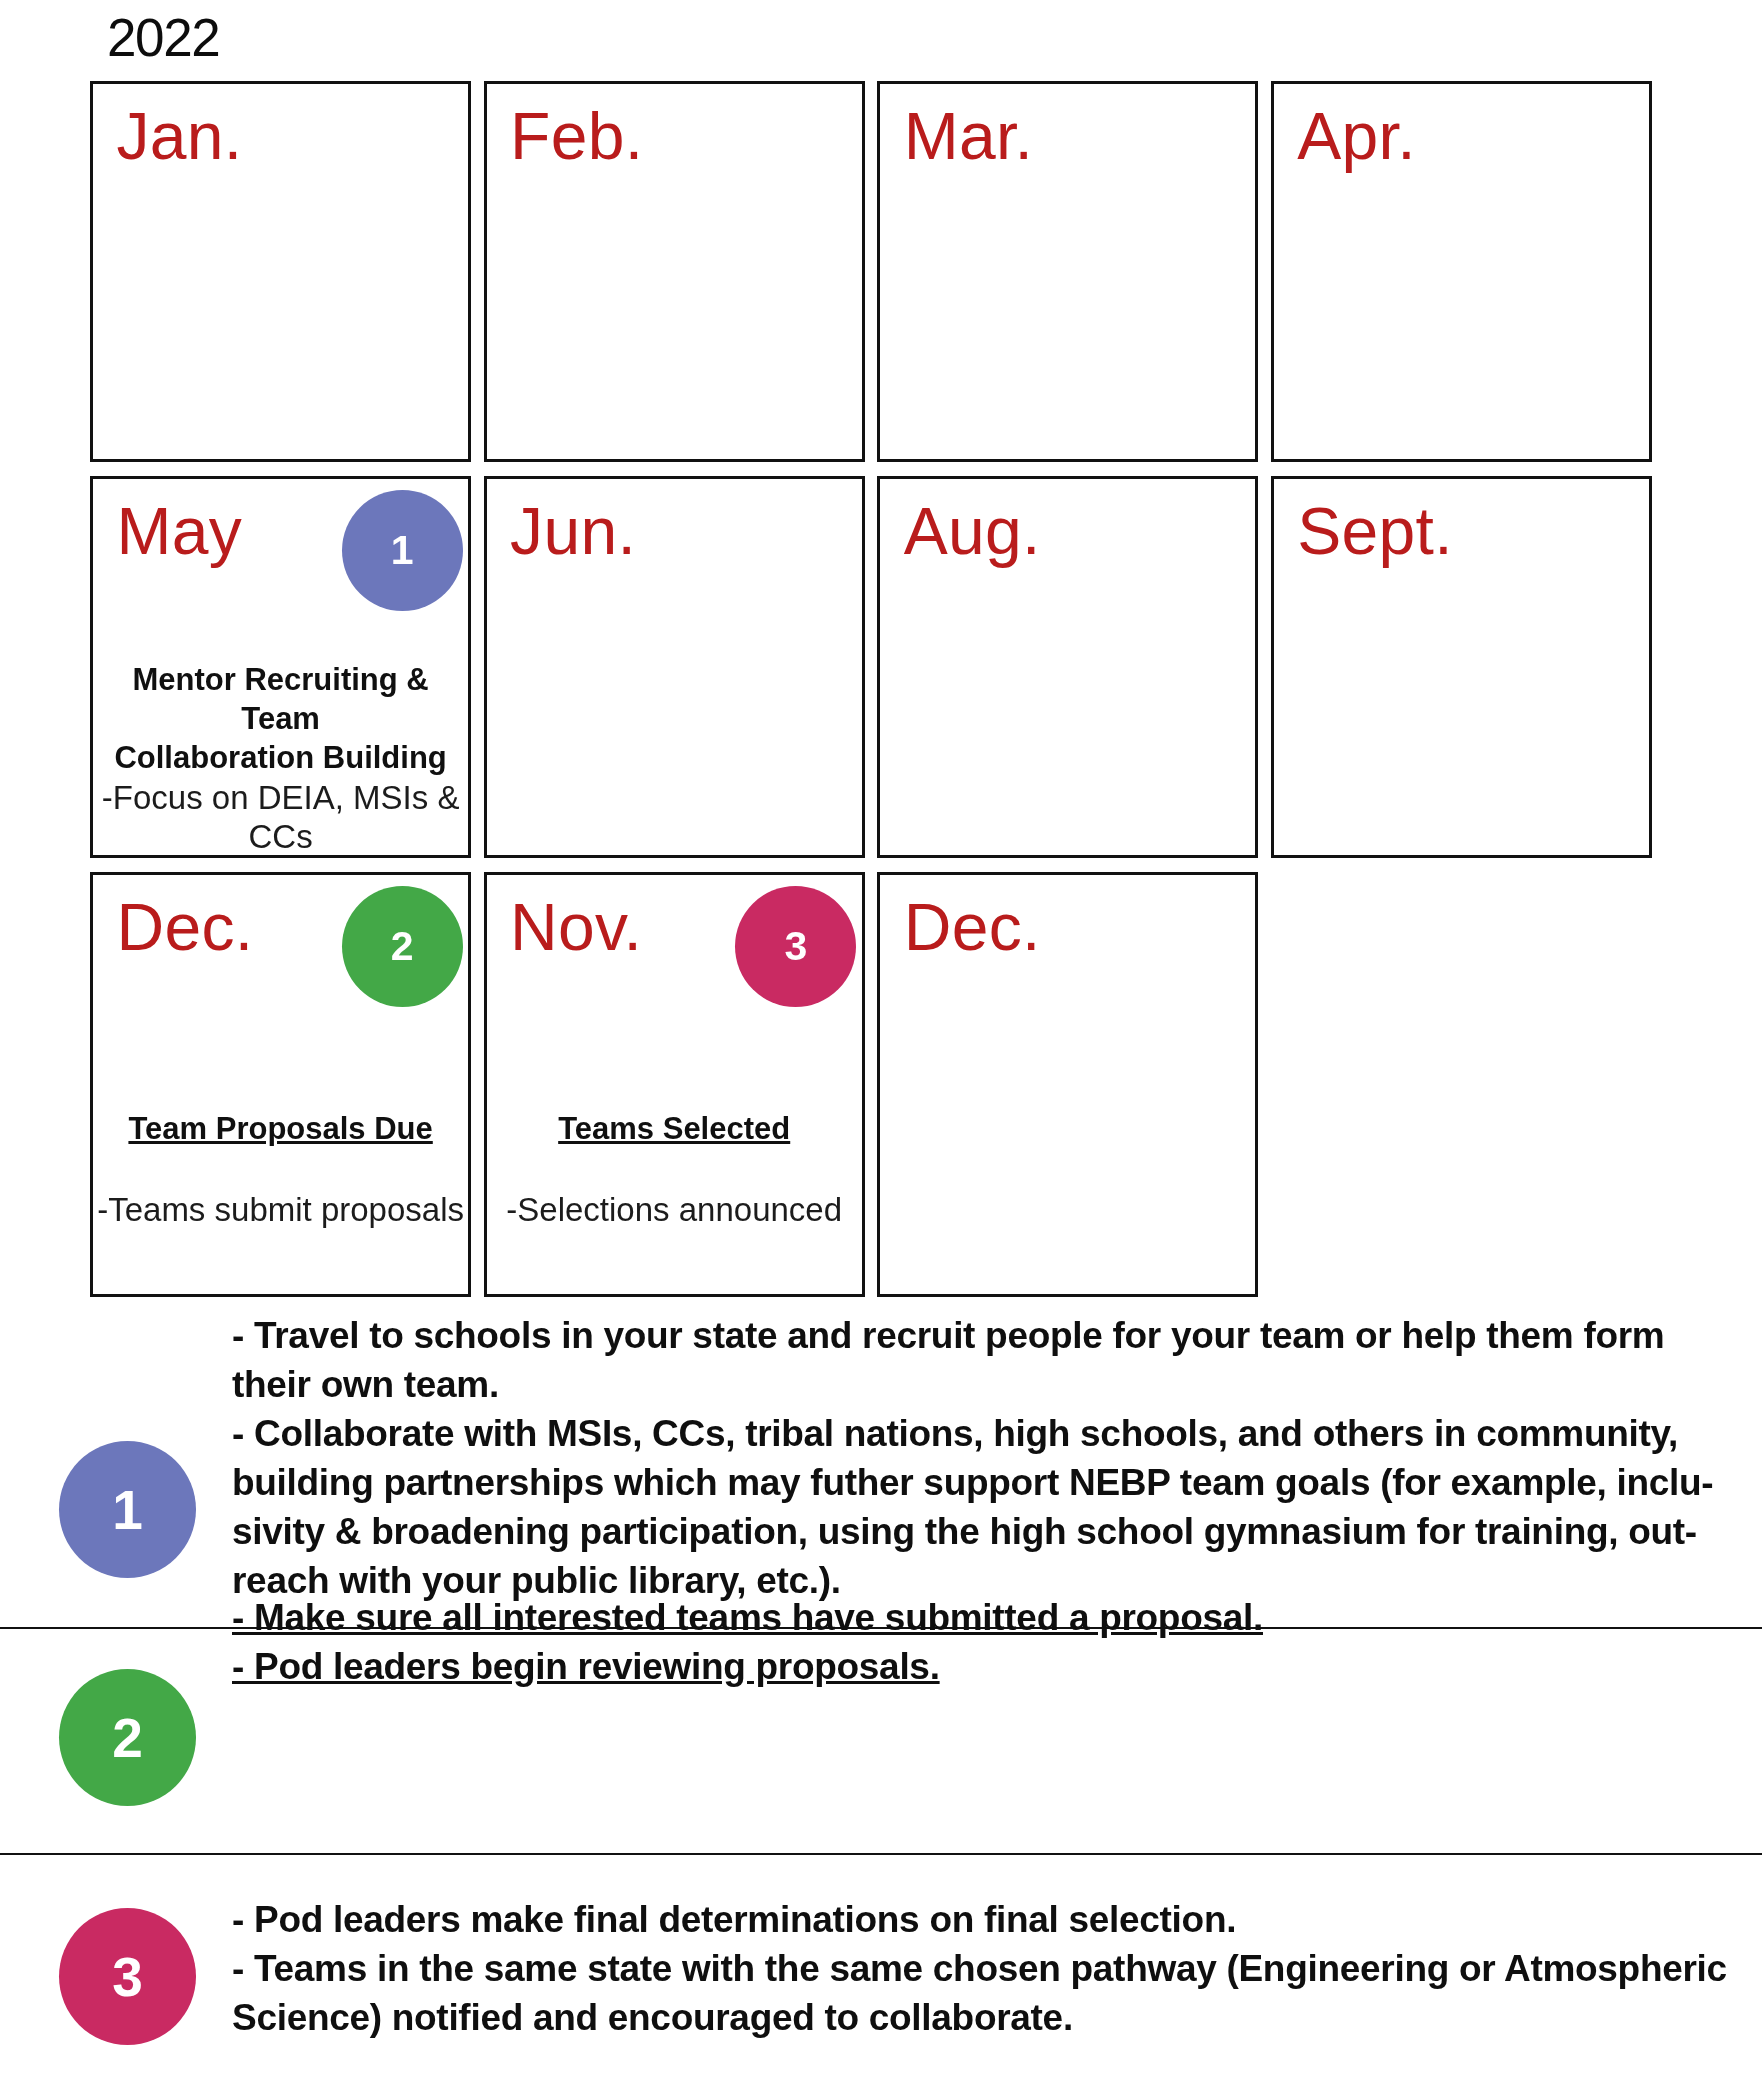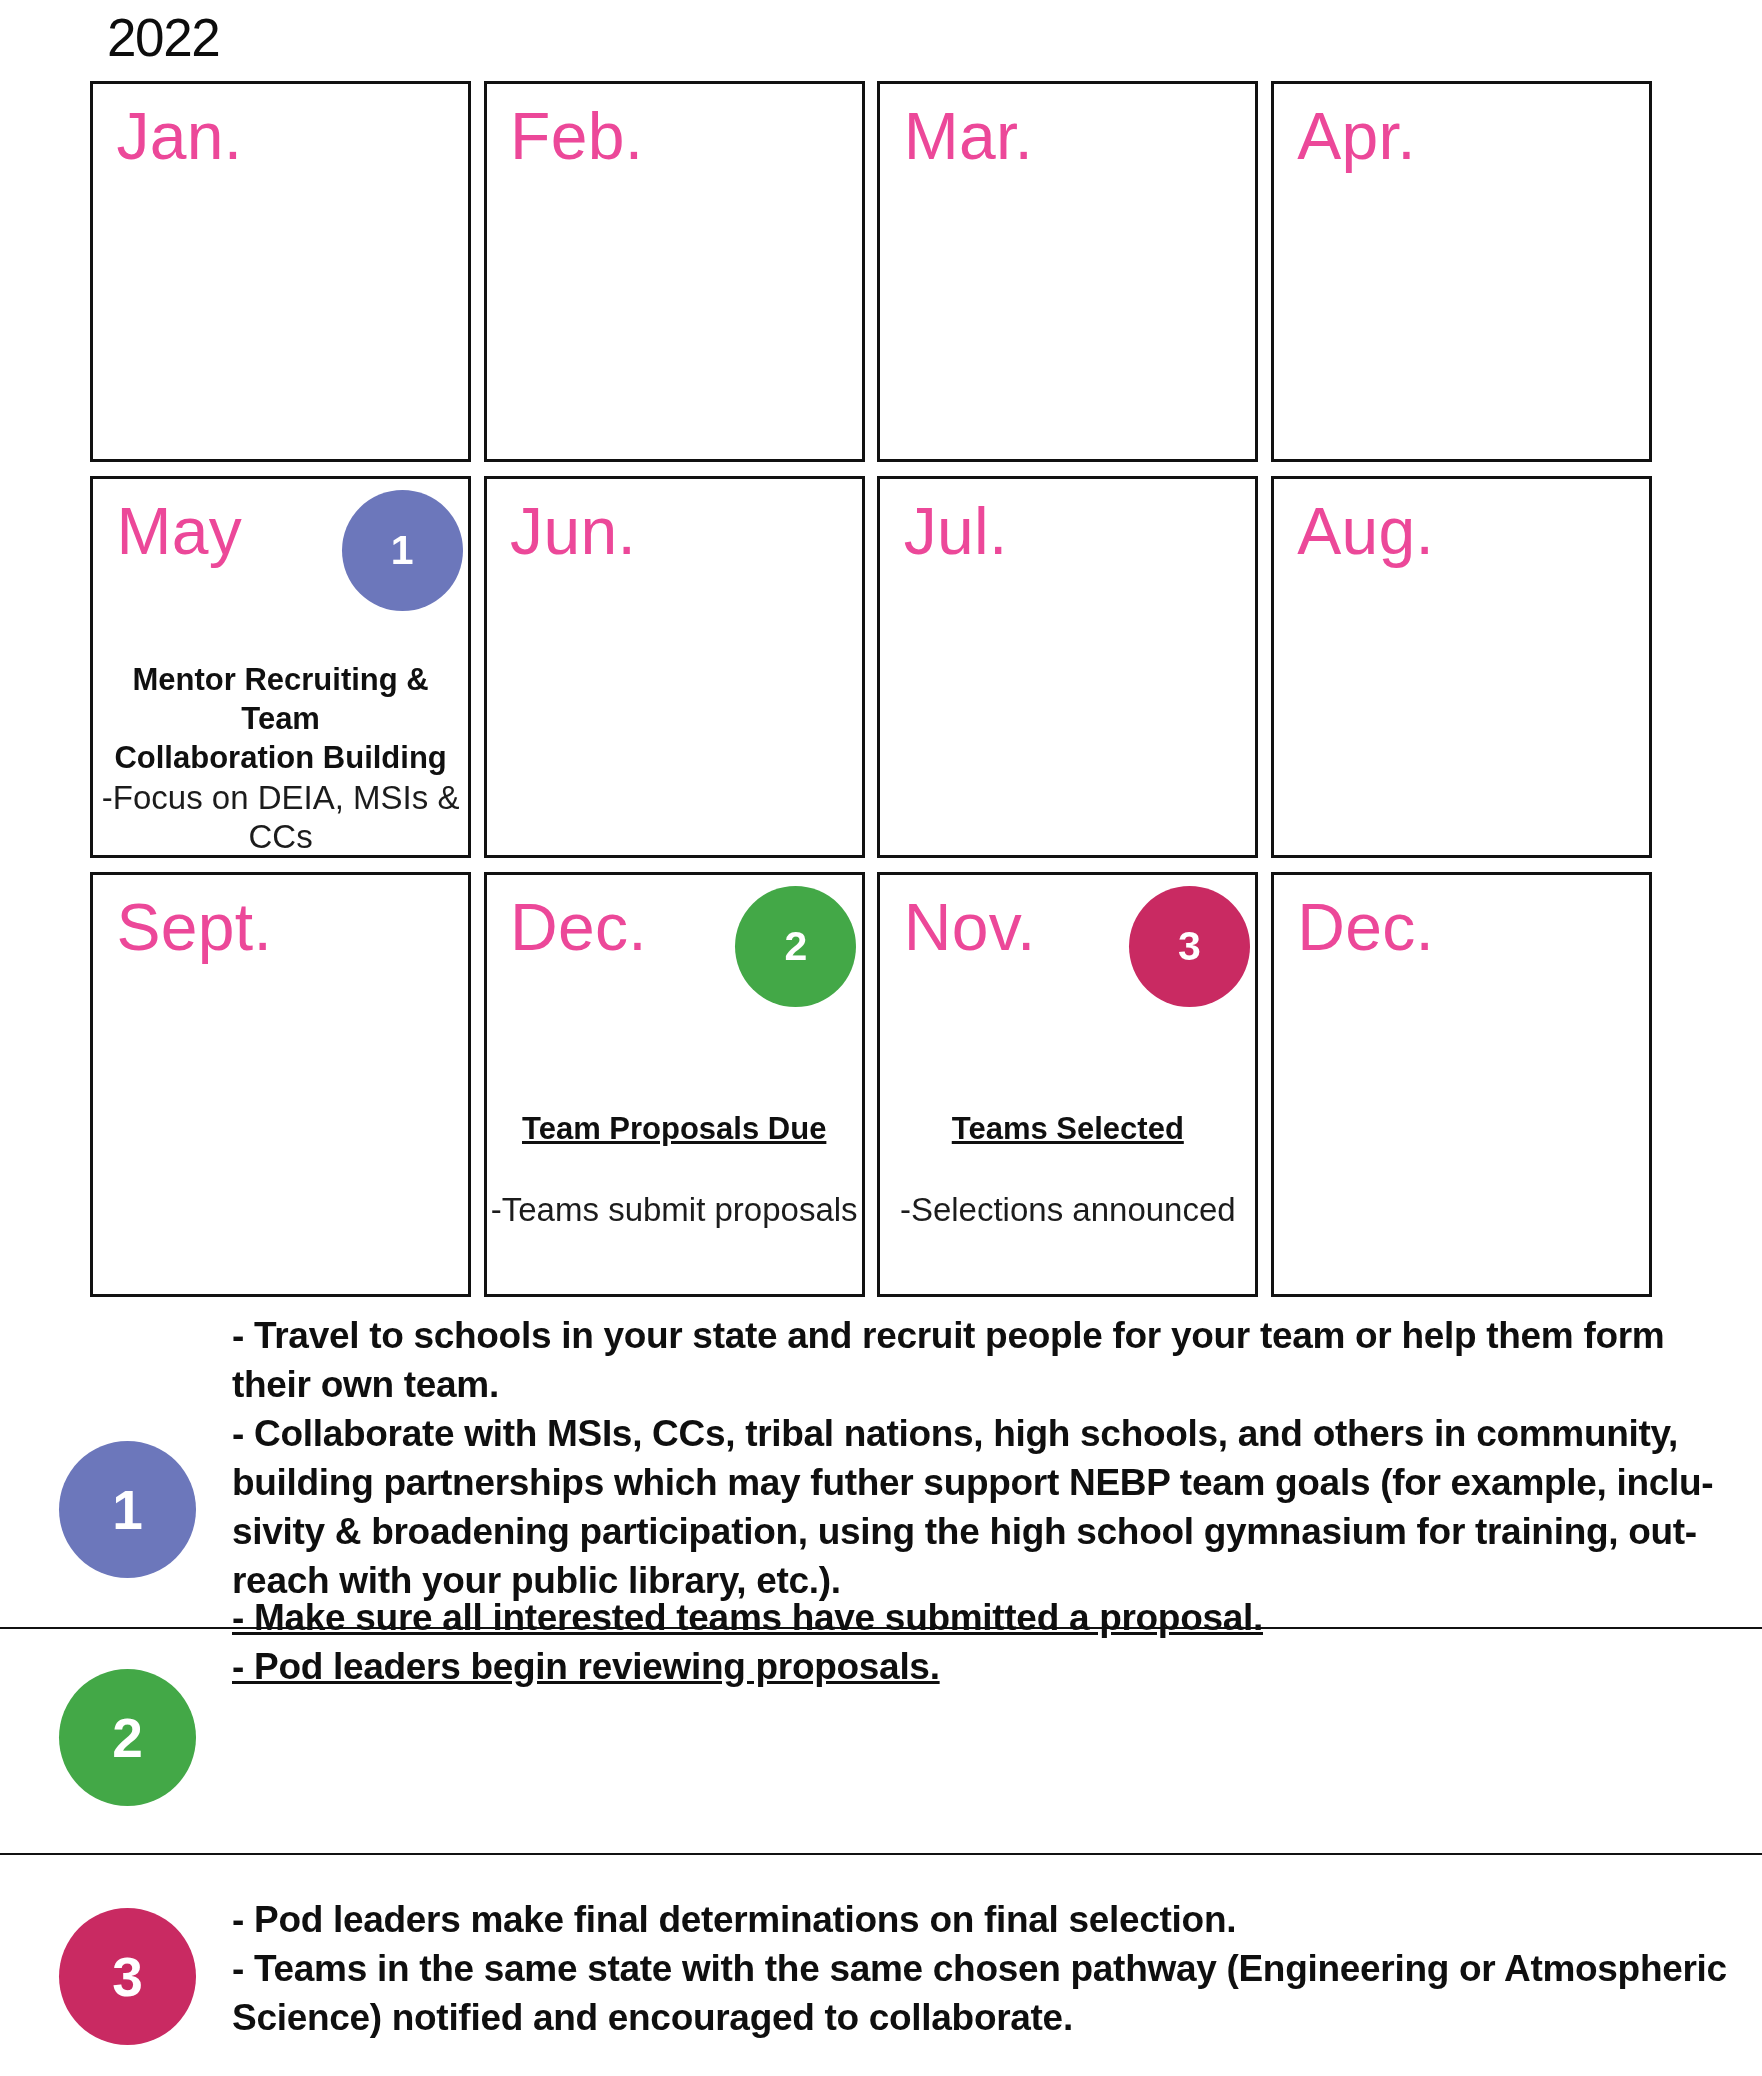--- a/index.html
+++ b/index.html
@@ -37,21 +37,21 @@
     border: 3.5px solid #111111;
     position: relative;
     background: #ffffff;
     box-sizing: border-box;
   }
   .month-label {
     padding: 18px 0 0 23.5px;
     font-size: 66px;
     font-weight: 300;
     line-height: 1.05;
-    color: #ec4899;
+    color: #b91c1c;
     letter-spacing: 0.3px;
   }
   .marker-circle {
     position: absolute;
     top: 11px; right: 5.5px;
     width: 121px; height: 121px;
     border-radius: 50%;
     display: flex;
     align-items: center;
     justify-content: center;
@@ -163,23 +163,20 @@
     <div class="event-desc">
       <div>-Focus on DEIA, MSIs &amp;</div>
       <div>CCs</div>
     </div>
   </div>
 
   <div class="month-box row2">
     <div class="month-label">Jun.</div>
   </div>
 
-  <div class="month-box row2">
-    <div class="month-label">Jul.</div>
-  </div>
 
   <div class="month-box row2">
     <div class="month-label">Aug.</div>
   </div>
 
   <div class="month-box row3">
     <div class="month-label">Sept.</div>
   </div>
 
   <div class="month-box row3">

